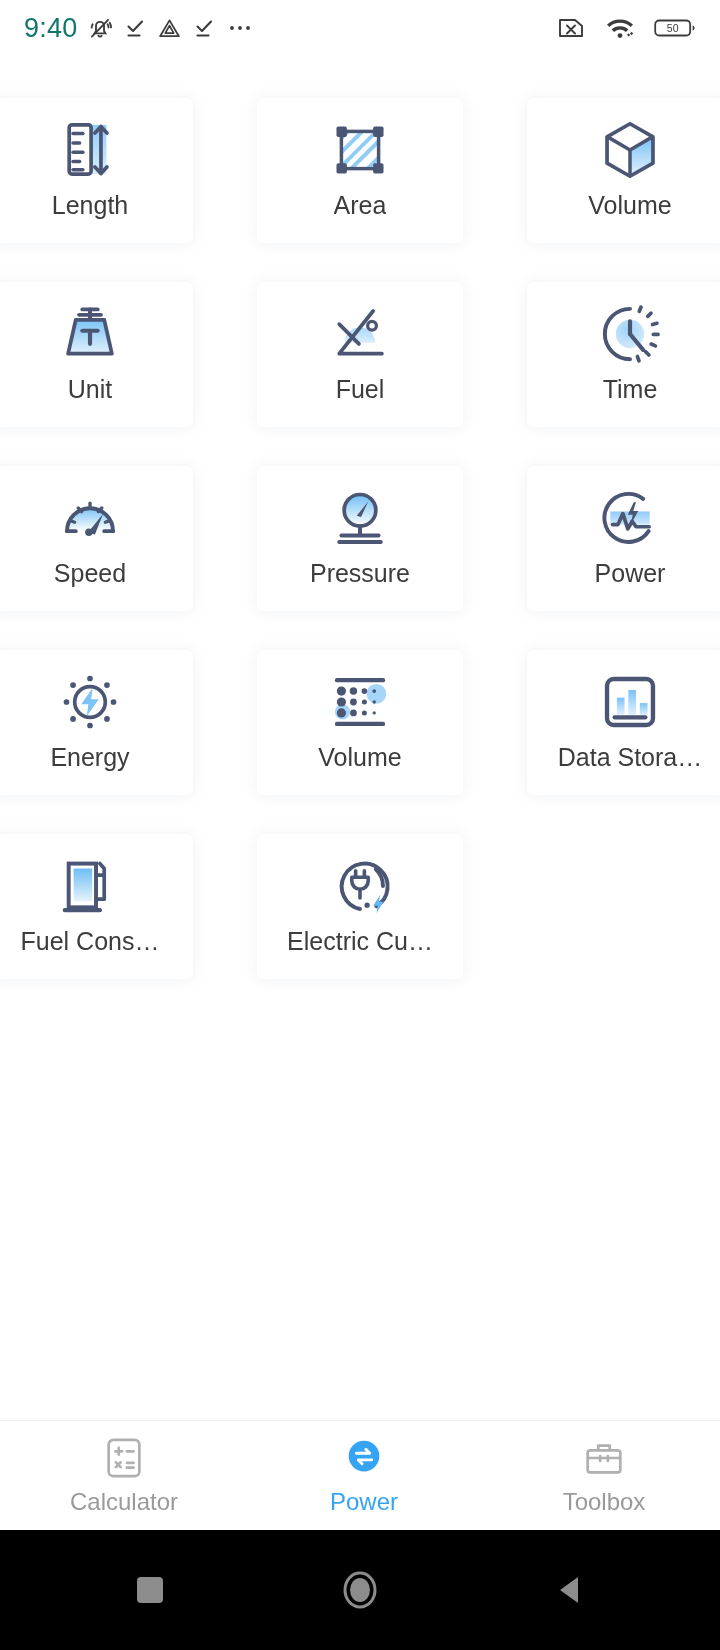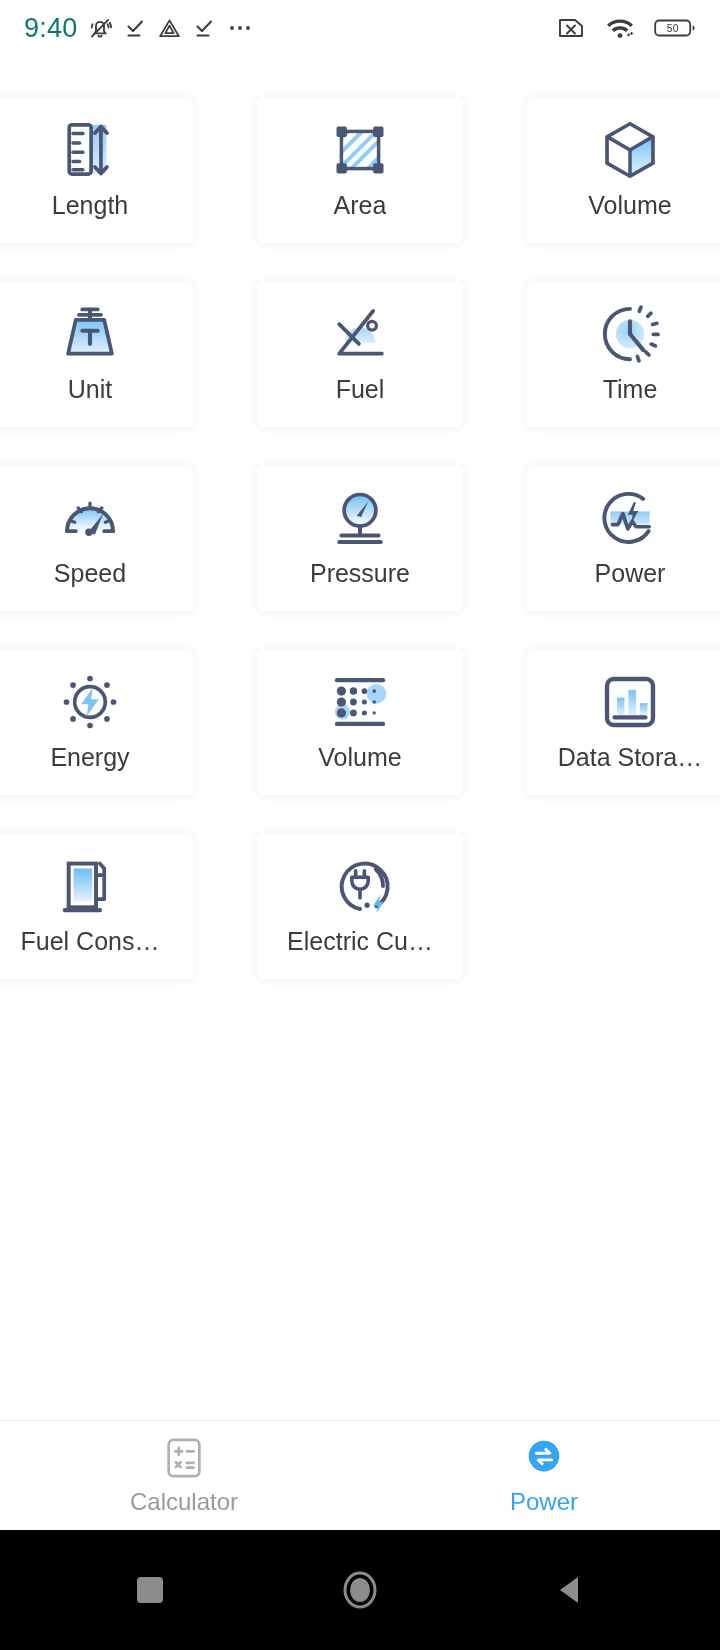--- a/index.html
+++ b/index.html
@@ -483,20 +483,29 @@
       <svg class="nav-ico" viewBox="0 0 48 48">
         <circle cx="24" cy="22" r="16" fill="#36a4f4"></circle>
         <g stroke="#ffffff" stroke-width="3" stroke-linecap="round" stroke-linejoin="round" fill="none">
           <path d="M16 19h14l-4-4"></path>
           <path d="M32 26H18l4 4"></path>
         </g>
       </svg>
       <div class="nav-label">Power</div>
     </div>
 
+    <div class="navitem">
+      <svg class="nav-ico" viewBox="0 0 48 48">
+        <rect x="7" y="16" width="34" height="23" rx="2.5" fill="none" stroke="#b0b0b0" stroke-width="2.8"></rect>
+        <path d="M18 16v-5h12v5" fill="none" stroke="#b0b0b0" stroke-width="2.8" stroke-linejoin="round"></path>
+        <path d="M7 24h34" stroke="#b0b0b0" stroke-width="2.8"></path>
+        <path d="M20 22v5M28 22v5" stroke="#b0b0b0" stroke-width="2.8" stroke-linecap="round"></path>
+      </svg>
+      <div class="nav-label">Toolbox</div>
+    </div>
 
   </div>
 
   <div class="sysbar">
     <svg class="sys-btn" width="36" height="36" viewBox="0 0 36 36">
       <rect x="5" y="5" width="26" height="26" rx="4" fill="#8c8c8c"></rect>
     </svg>
     <svg class="sys-btn" width="44" height="44" viewBox="0 0 44 44">
       <ellipse cx="22" cy="22" rx="15" ry="17" fill="none" stroke="#8c8c8c" stroke-width="3"></ellipse>
       <ellipse cx="22" cy="22" rx="10" ry="12" fill="#8c8c8c"></ellipse>

